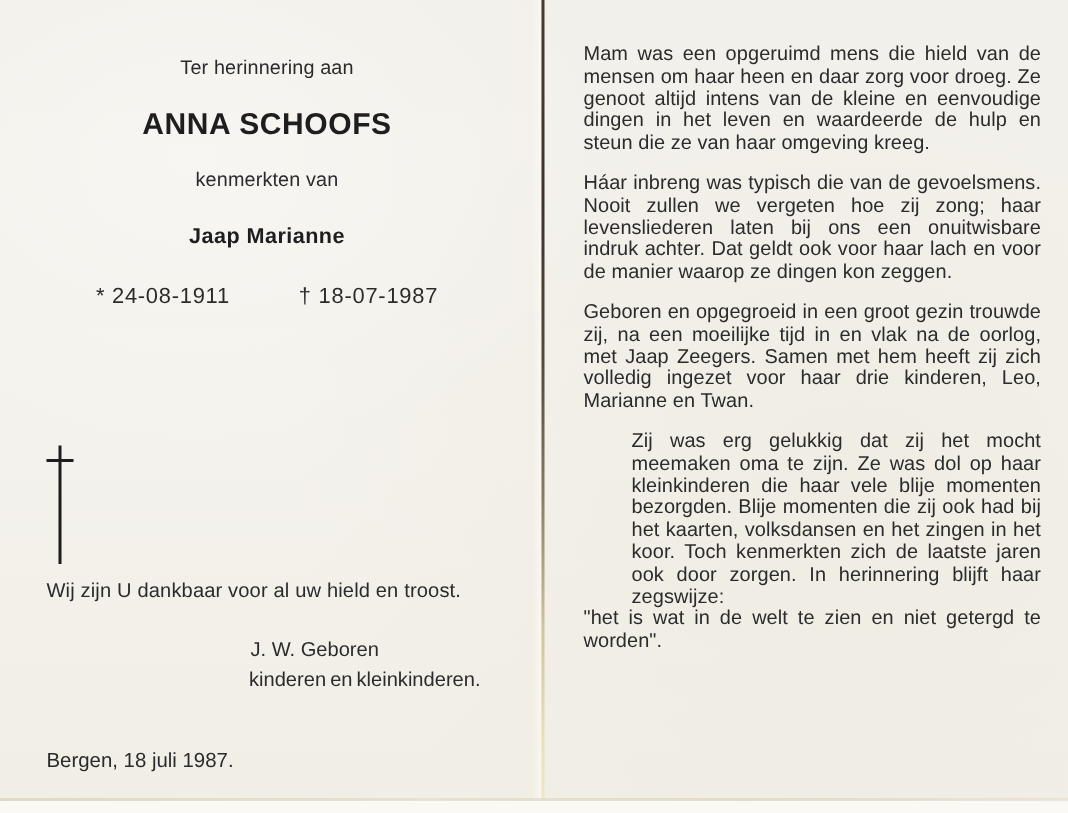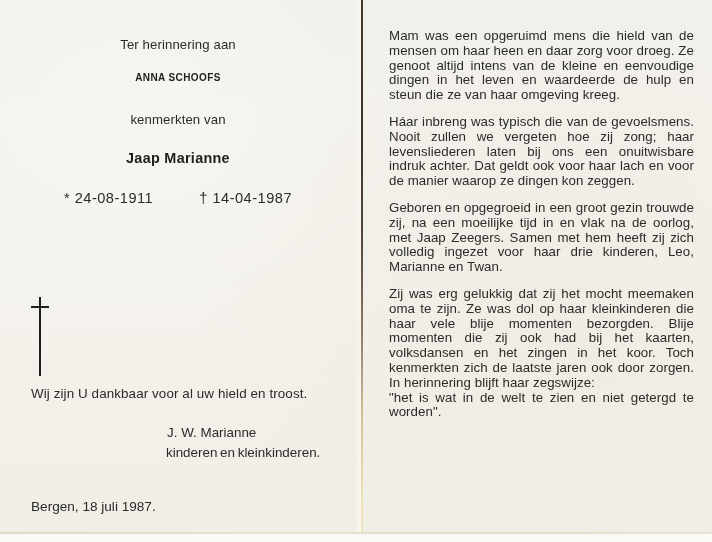--- a/index.html
+++ b/index.html
@@ -64,21 +64,21 @@
     width: 362px; height: 533px;
   }
   .lp-center {
     position: absolute;
     left: 0;
     width: 356px;
     text-align: center;
     letter-spacing: 0.1px;
   }
   .intro      { top: 37px;  font-size: 13.2px; }
-  .name       { top: 72px;  font-size: 10px; font-weight: bold; letter-spacing: 0.4px; color: #1e1e1e; }
+  .name       { top: 72px;  font-size: 20px; font-weight: bold; letter-spacing: 0.4px; color: #1e1e1e; }
   .relation   { top: 112px; font-size: 13.2px; }
   .spouse     { top: 150px; font-size: 14.4px; font-weight: bold; letter-spacing: 0.3px; color: #1e1e1e; }
   .dates {
     position: absolute;
     top: 190px; left: 0;
     width: 356px;
     display: flex;
     justify-content: center;
     gap: 46px;
     font-size: 14.6px;
@@ -133,46 +133,46 @@
     width: 305px; height: 490px;
   }
   .right-page p {
     margin: 0 0 12px 0;
     font-size: 13.3px;
     line-height: 14.8px;
     text-align: justify;
     letter-spacing: 0.05px;
     color: #2b2b2b;
   }
-  .right-page p.no-gap { margin-bottom: 0; }
+  .right-page p.no-gap { margin-bottom: 0; margin-left: 32px; }
 </style>
 </head>
 <body>
 
 <div class="scan">
   <div class="card">
 
     <div class="left-page">
       <div class="lp-center intro">Ter herinnering aan</div>
       <div class="lp-center name">ANNA SCHOOFS</div>
       <div class="lp-center relation">kenmerkten van</div>
       <div class="lp-center spouse">Jaap Marianne</div>
 
       <div class="dates">
         <span>* 24-08-1911</span>
-        <span>† 14-04-1987</span>
+        <span>† 18-07-1987</span>
       </div>
 
       <div class="cross">
         <div class="cross-v"></div>
         <div class="cross-h"></div>
       </div>
 
       <div class="thanks">Wij zijn U dankbaar voor al uw hield en troost.</div>
-      <div class="sig-name">J. W. Marianne</div>
+      <div class="sig-name">J. W. Geboren</div>
       <div class="sig-role">kinderen en kleinkinderen.</div>
       <div class="place-date">Bergen, 18 juli 1987.</div>
     </div>
 
     <div class="right-page">
       <p>Mam was een opgeruimd mens die hield van de mensen om haar heen en daar zorg voor droeg. Ze genoot altijd intens van de kleine en eenvoudige dingen in het leven en waardeerde de hulp en steun die ze van haar omgeving kreeg.</p>
       <p>Háar inbreng was typisch die van de gevoelsmens. Nooit zullen we vergeten hoe zij zong; haar levensliederen laten bij ons een onuitwisbare indruk achter. Dat geldt ook voor haar lach en voor de manier waarop ze dingen kon zeggen.</p>
       <p>Geboren en opgegroeid in een groot gezin trouwde zij, na een moeilijke tijd in en vlak na de oorlog, met Jaap Zeegers. Samen met hem heeft zij zich volledig ingezet voor haar drie kinderen, Leo, Marianne en Twan.</p>
       <p class="no-gap">Zij was erg gelukkig dat zij het mocht meemaken oma te zijn. Ze was dol op haar kleinkinderen die haar vele blije momenten bezorgden. Blije momenten die zij ook had bij het kaarten, volksdansen en het zingen in het koor. Toch kenmerkten zich de laatste jaren ook door zorgen. In herinnering blijft haar zegswijze:</p>
       <p>"het is wat in de welt te zien en niet getergd te worden".</p>

